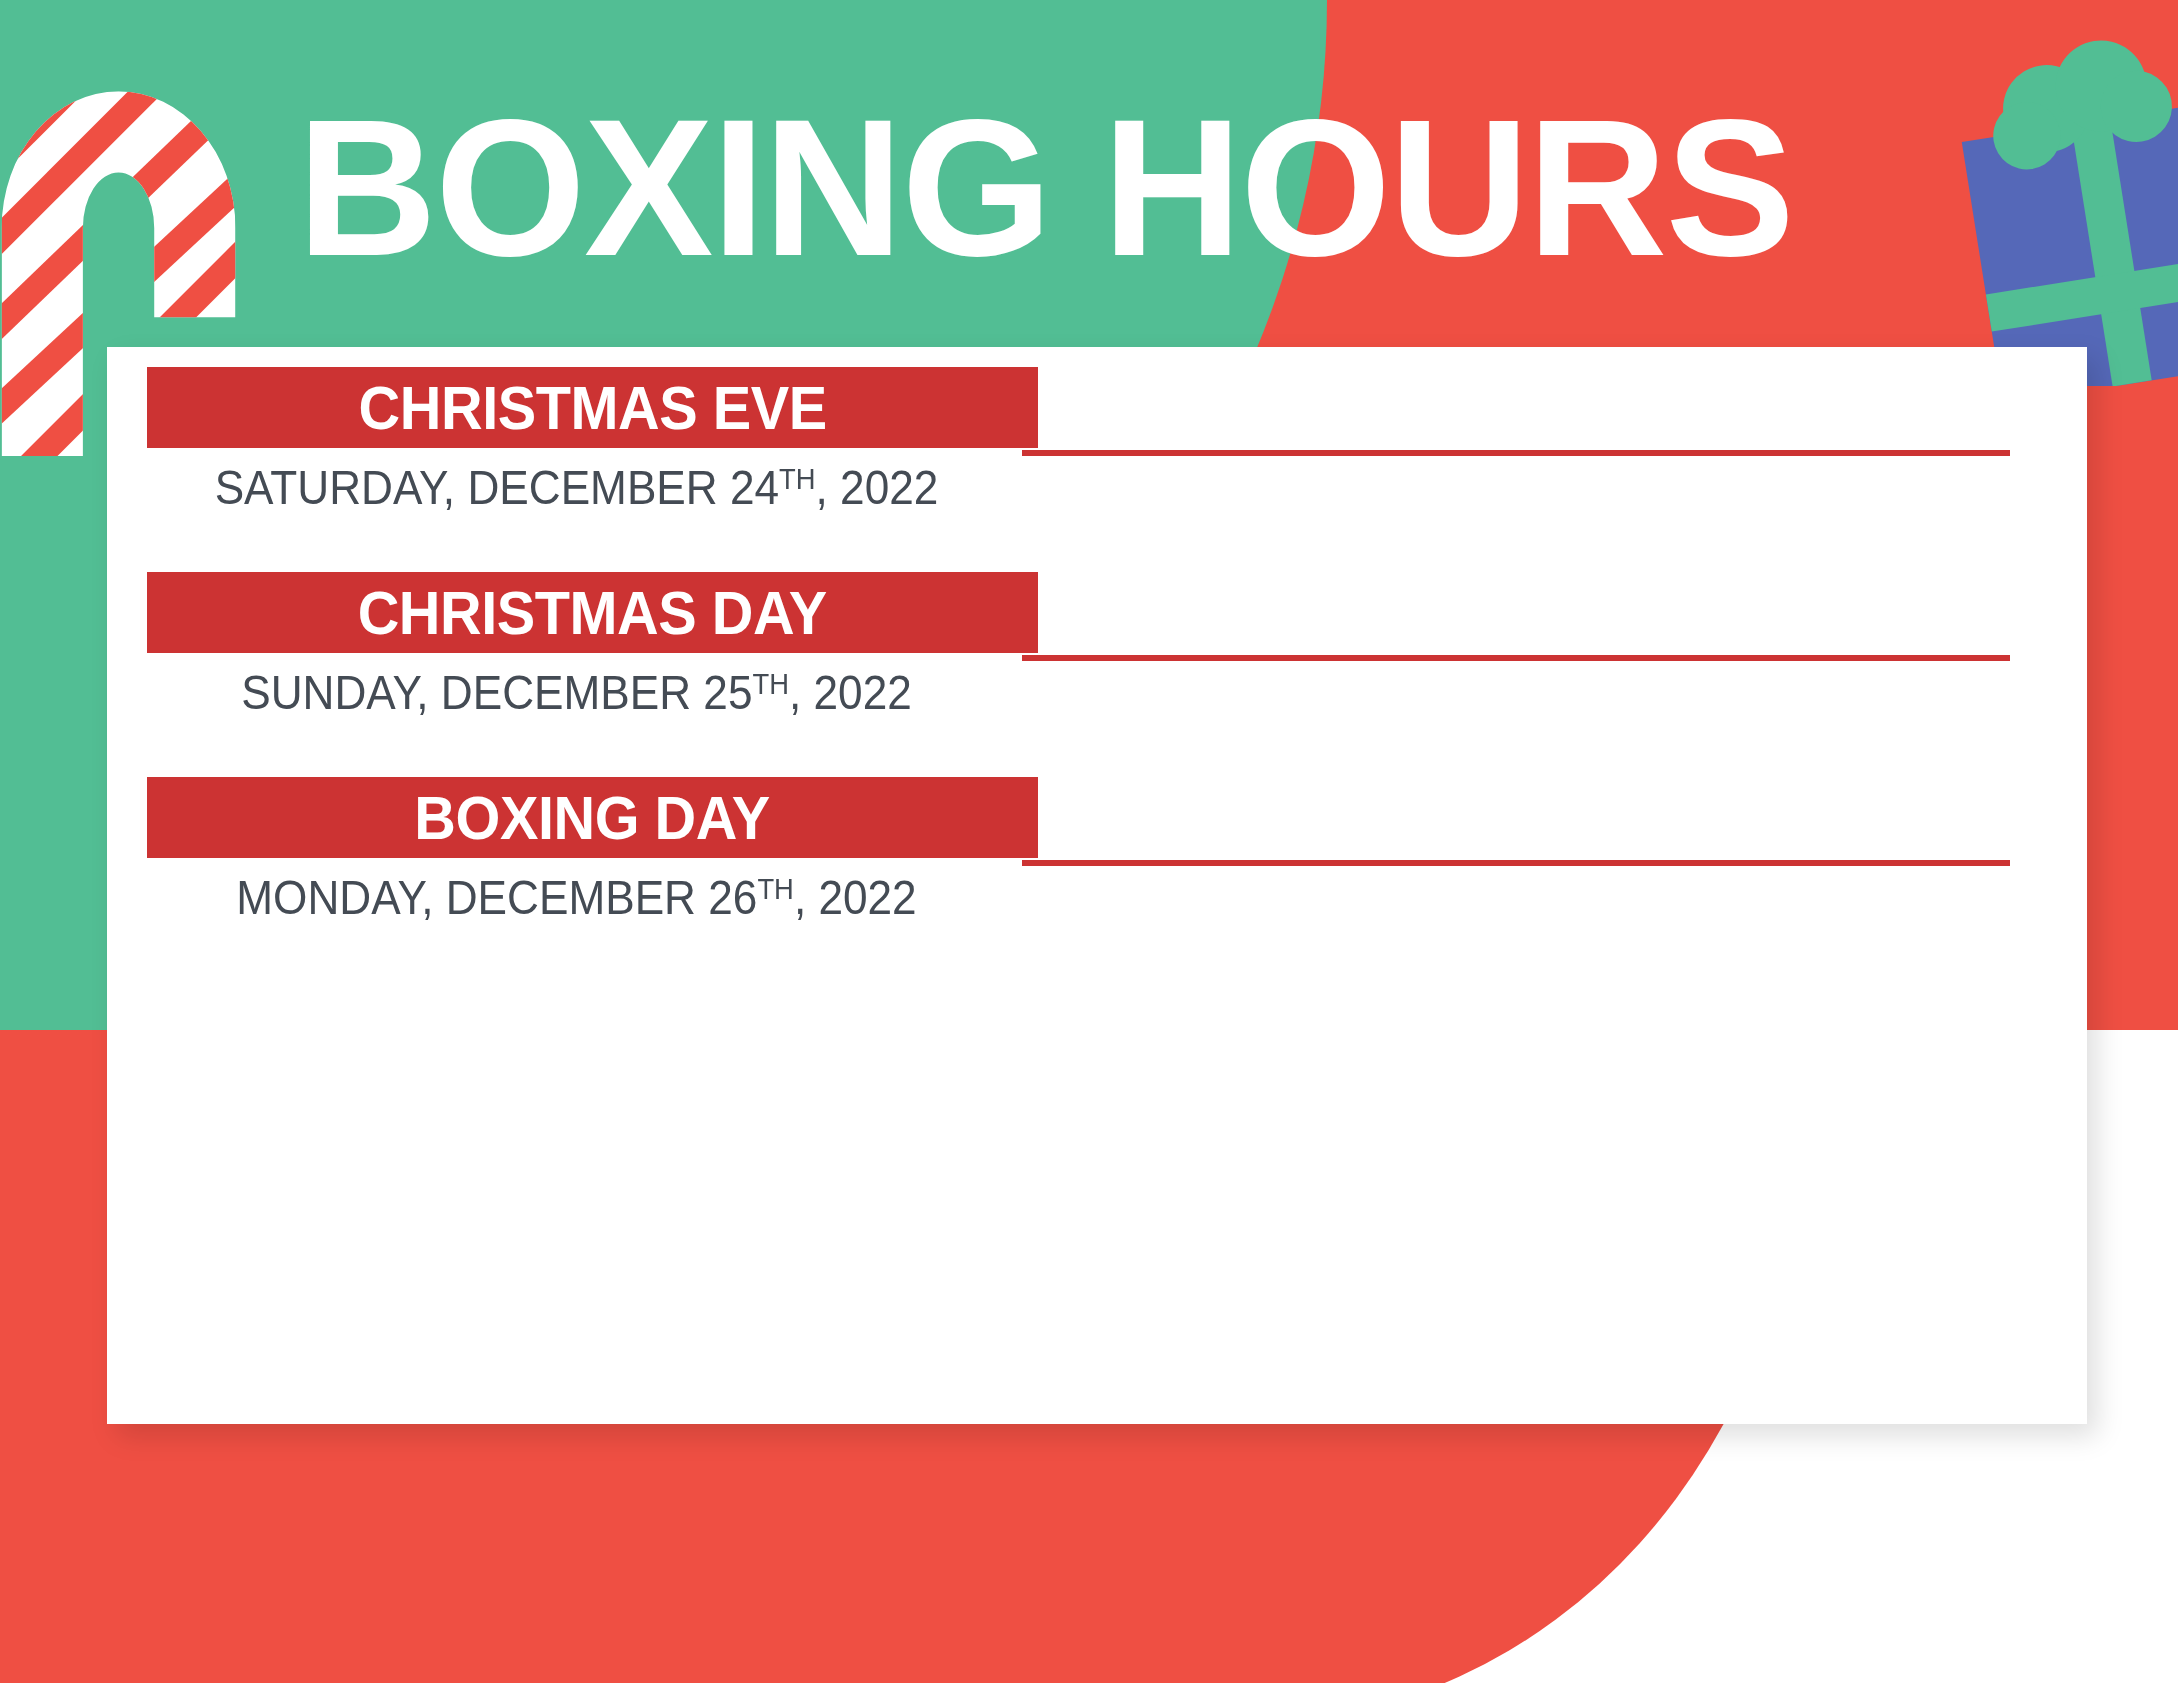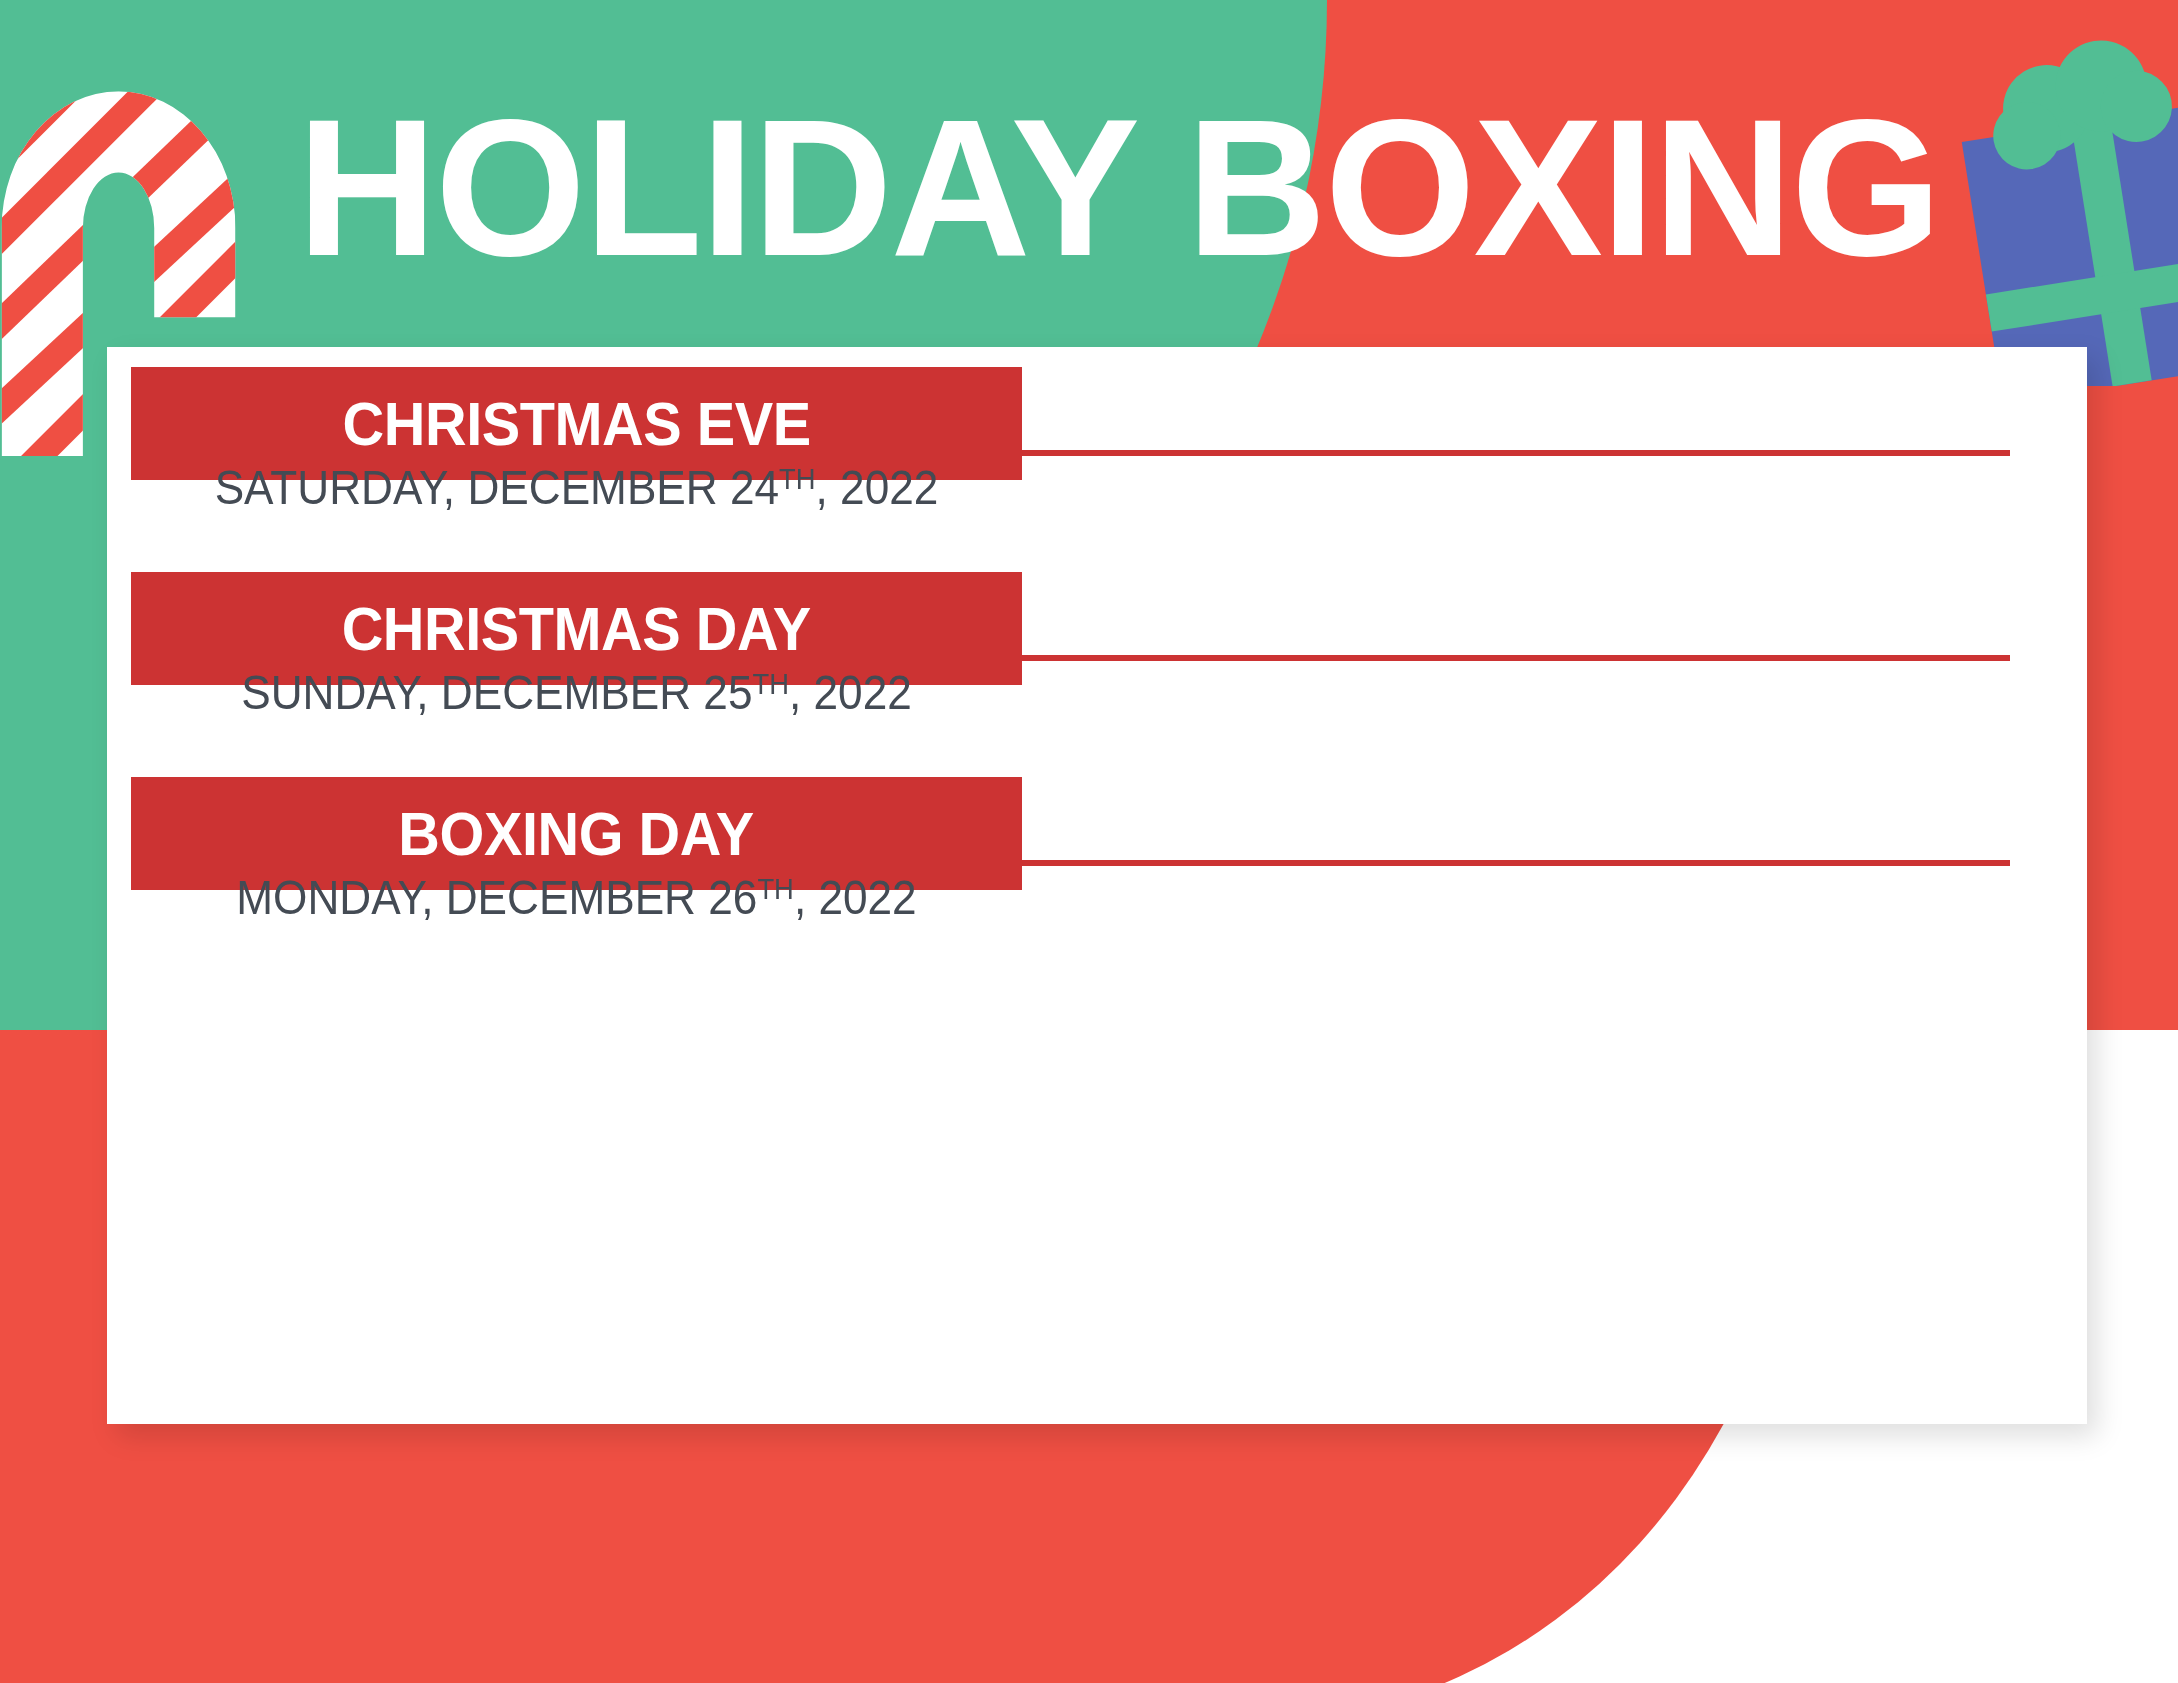--- a/index.html
+++ b/index.html
@@ -92,22 +92,22 @@
     position: absolute;
     left: 0; top: 0;
     width: 1980px;
   }
   .row {
     position: relative;
     height: 205px;
   }
   .band {
     position: absolute;
-    left: 24px; top: 20px;
-    width: 891px; height: 113px;
+    left: 40px; top: 20px;
+    width: 891px; height: 81px;
     background: #CC3333;
     display: flex;
     align-items: center;
     justify-content: center;
   }
   .band-label {
     color: #ffffff;
     font-size: 62px;
     font-weight: bold;
     letter-spacing: -0.5px;
@@ -182,21 +182,21 @@
         <rect x="134" y="92" width="40" height="268" fill="#52BE94"></rect>
         <rect x="22" y="248" width="262" height="38" fill="#52BE94"></rect>
         <circle cx="112" cy="72" r="44" fill="#52BE94"></circle>
         <circle cx="170" cy="58" r="46" fill="#52BE94"></circle>
         <circle cx="202" cy="84" r="36" fill="#52BE94"></circle>
         <circle cx="88" cy="96" r="34" fill="#52BE94"></circle>
       </g>
     </svg>
   </div>
 
-  <div class="title">HOLIDAY BOXING</div>
+  <div class="title">BOXING HOURS</div>
 
   <div class="card">
     <div class="rows" id="rows-container">
         <div class="row">
           <div class="band">
             <span class="band-label">CHRISTMAS EVE</span>
           </div>
           <div class="rule"></div>
           <div class="date">SATURDAY, DECEMBER 24<sup>TH</sup>, 2022</div>
         </div>

